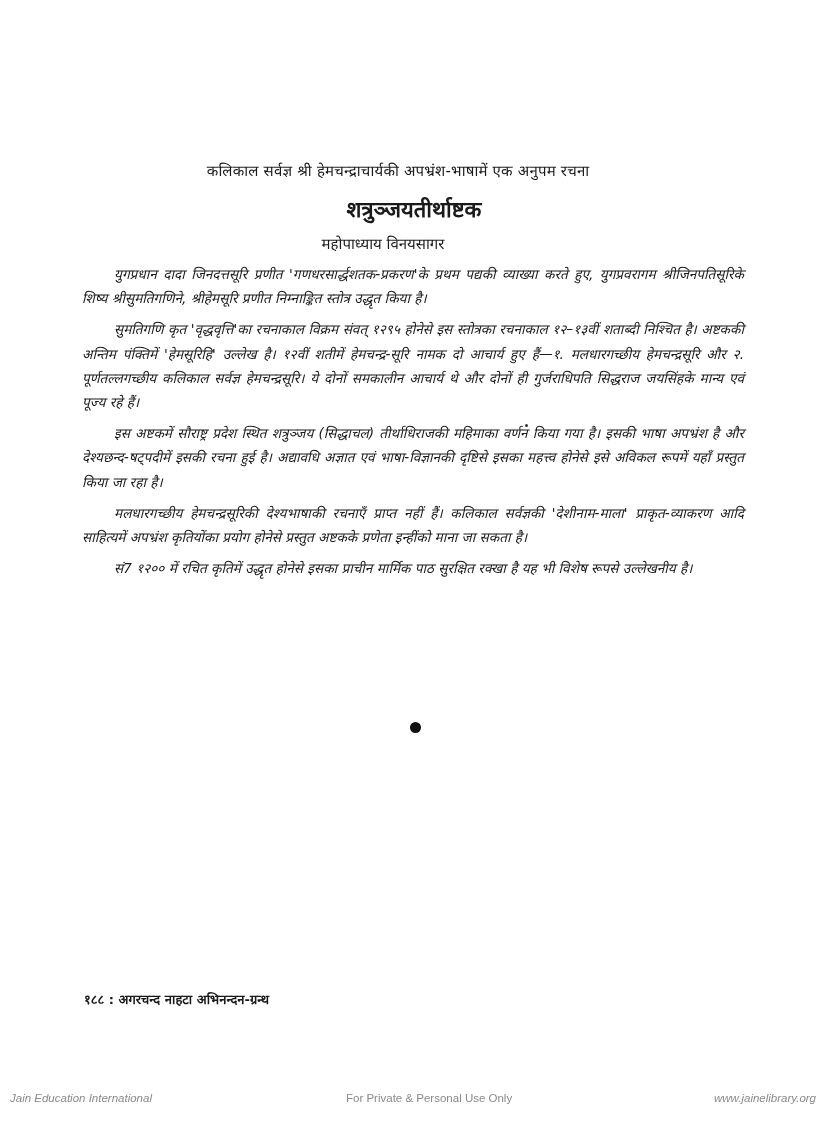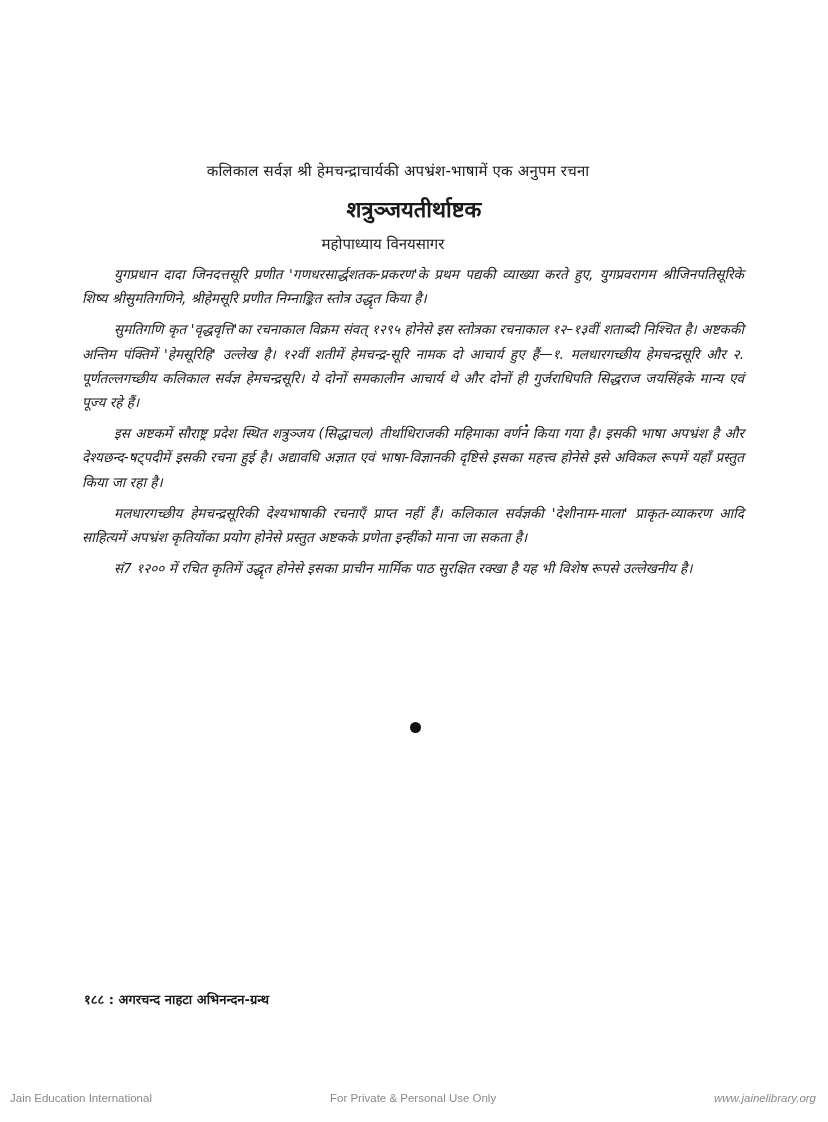--- a/index.html
+++ b/index.html
@@ -15,22 +15,22 @@
   .body { position: absolute; top: 262px; left: 82px; width: 662px;
           font-size: 13.6px; line-height: 24.2px; text-align: justify; }
   .body p { margin: 0 0 7px 0; text-indent: 32px; font-style: italic; }
   .dot { position: absolute; left: 410px; top: 722px; width: 11px; height: 11px;
          border-radius: 50%; background: #111; }
   .smalldot { position: absolute; left: 525px; top: 424px; width: 3px; height: 3px;
          border-radius: 50%; background: #333; }
   .footer-ref { position: absolute; top: 990px; left: 84px; font-size: 13px; font-weight: bold; }
   .foot-bar { position: absolute; top: 1092px; left: 0; width: 828px; height: 20px;
               font-family: "Liberation Sans", sans-serif; font-size: 11.5px; color: #8a8a8a; }
-  .foot-left { position: absolute; left: 10px; top: 0; }
-  .foot-center { position: absolute; left: 330px; top: 0; }
+  .foot-left { position: absolute; left: 10px; top: 0; font-style: italic; }
+  .foot-center { position: absolute; left: 346px; top: 0; }
   .foot-right { position: absolute; right: 12px; top: 0; font-style: italic; }
 </style>
 </head>
 <body>
 
 <div class="page">
   <div class="supertitle">कलिकाल सर्वज्ञ श्री हेमचन्द्राचार्यकी अपभ्रंश-भाषामें एक अनुपम रचना</div>
   <div class="title">शत्रुञ्जयतीर्थाष्टक</div>
   <div class="author">महोपाध्याय विनयसागर</div>
 

